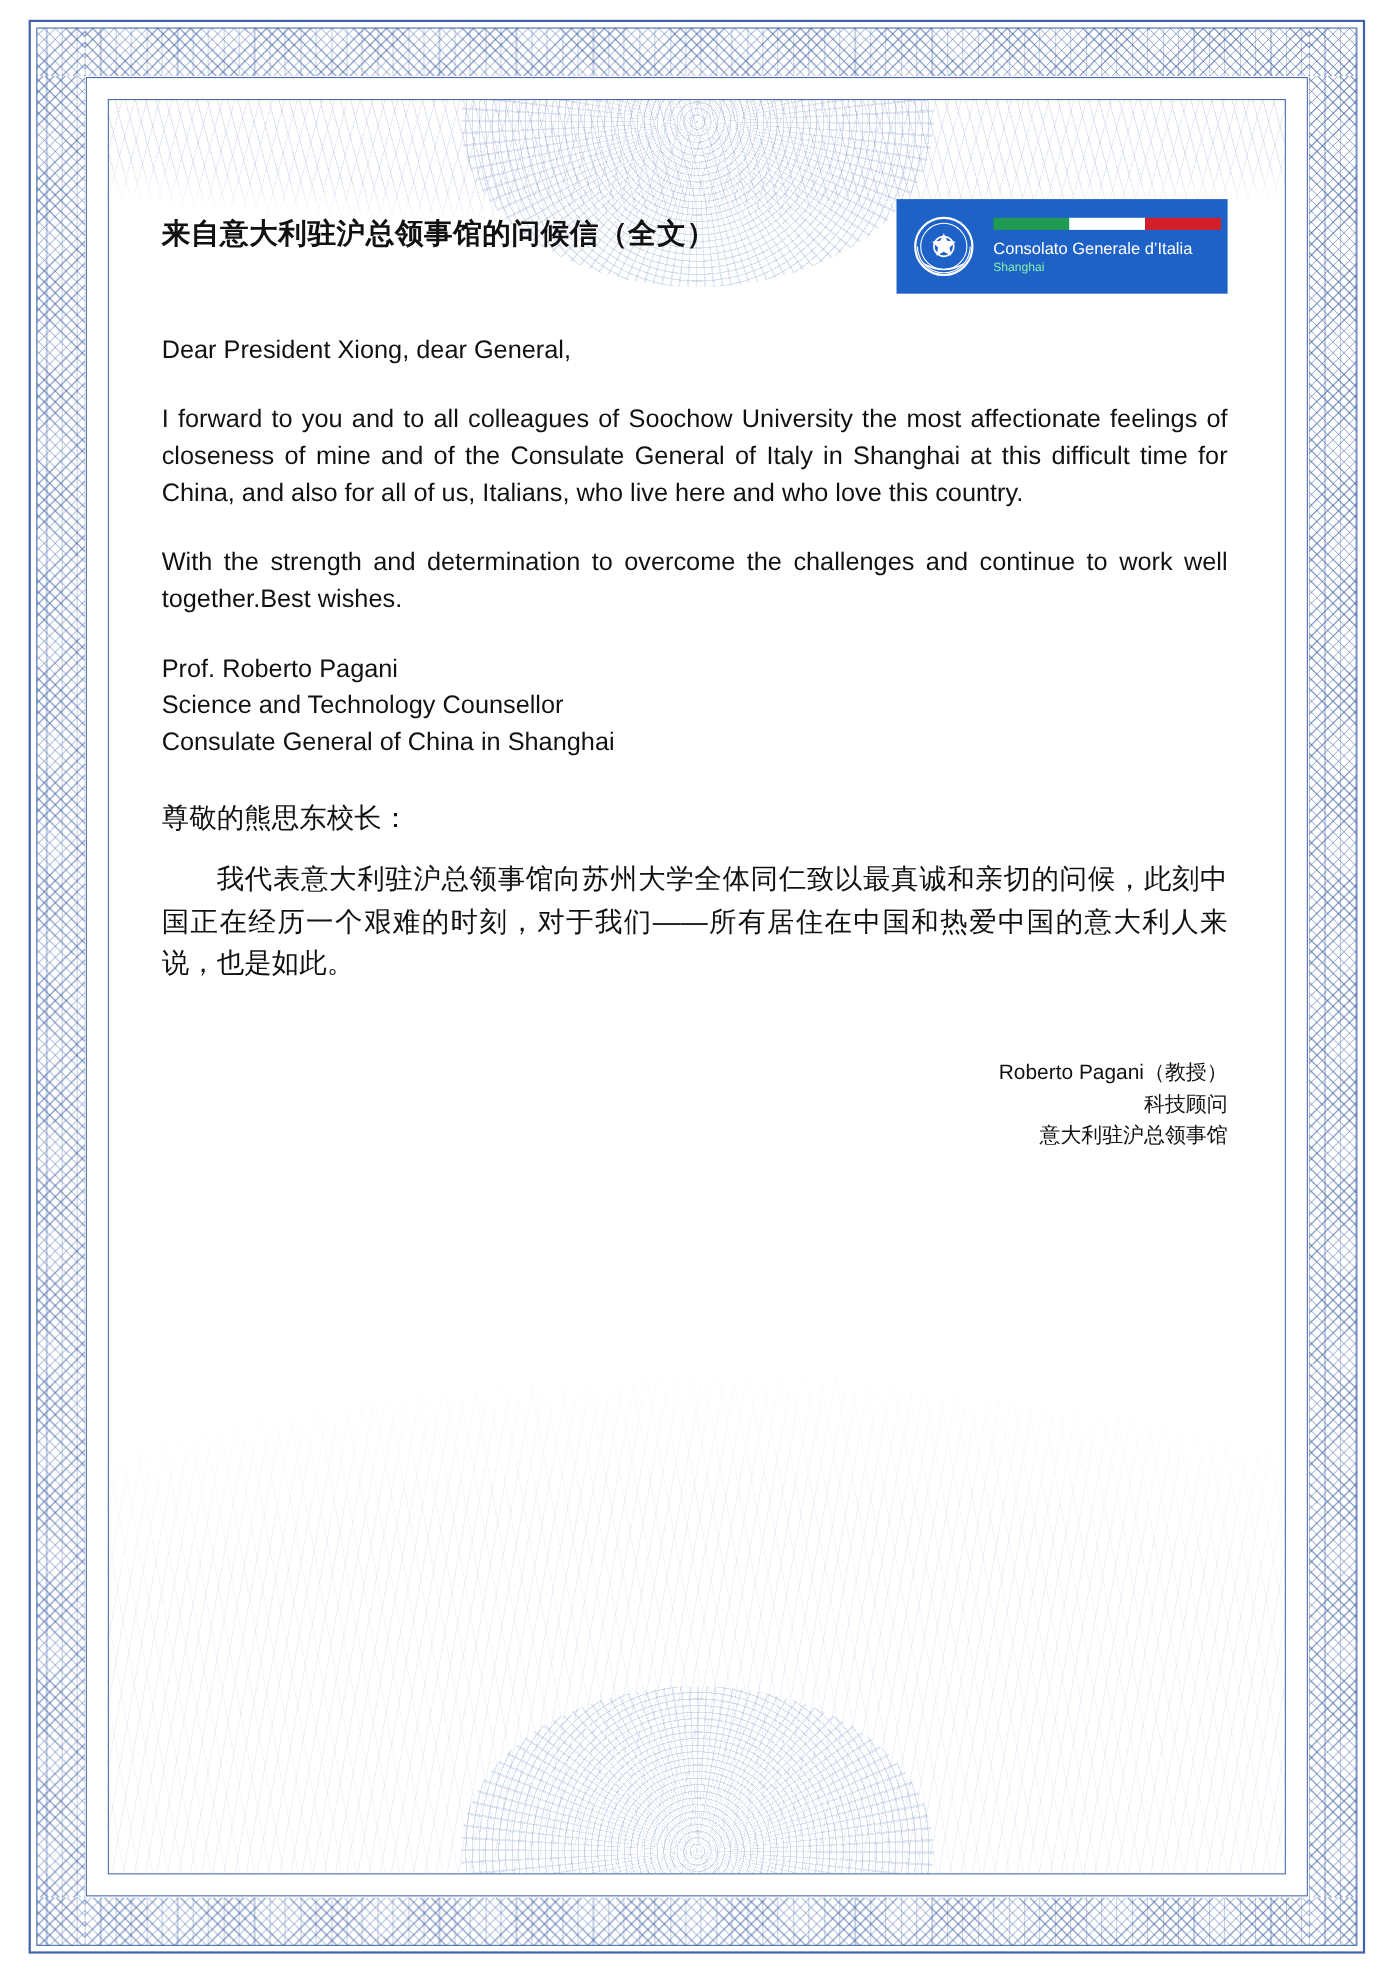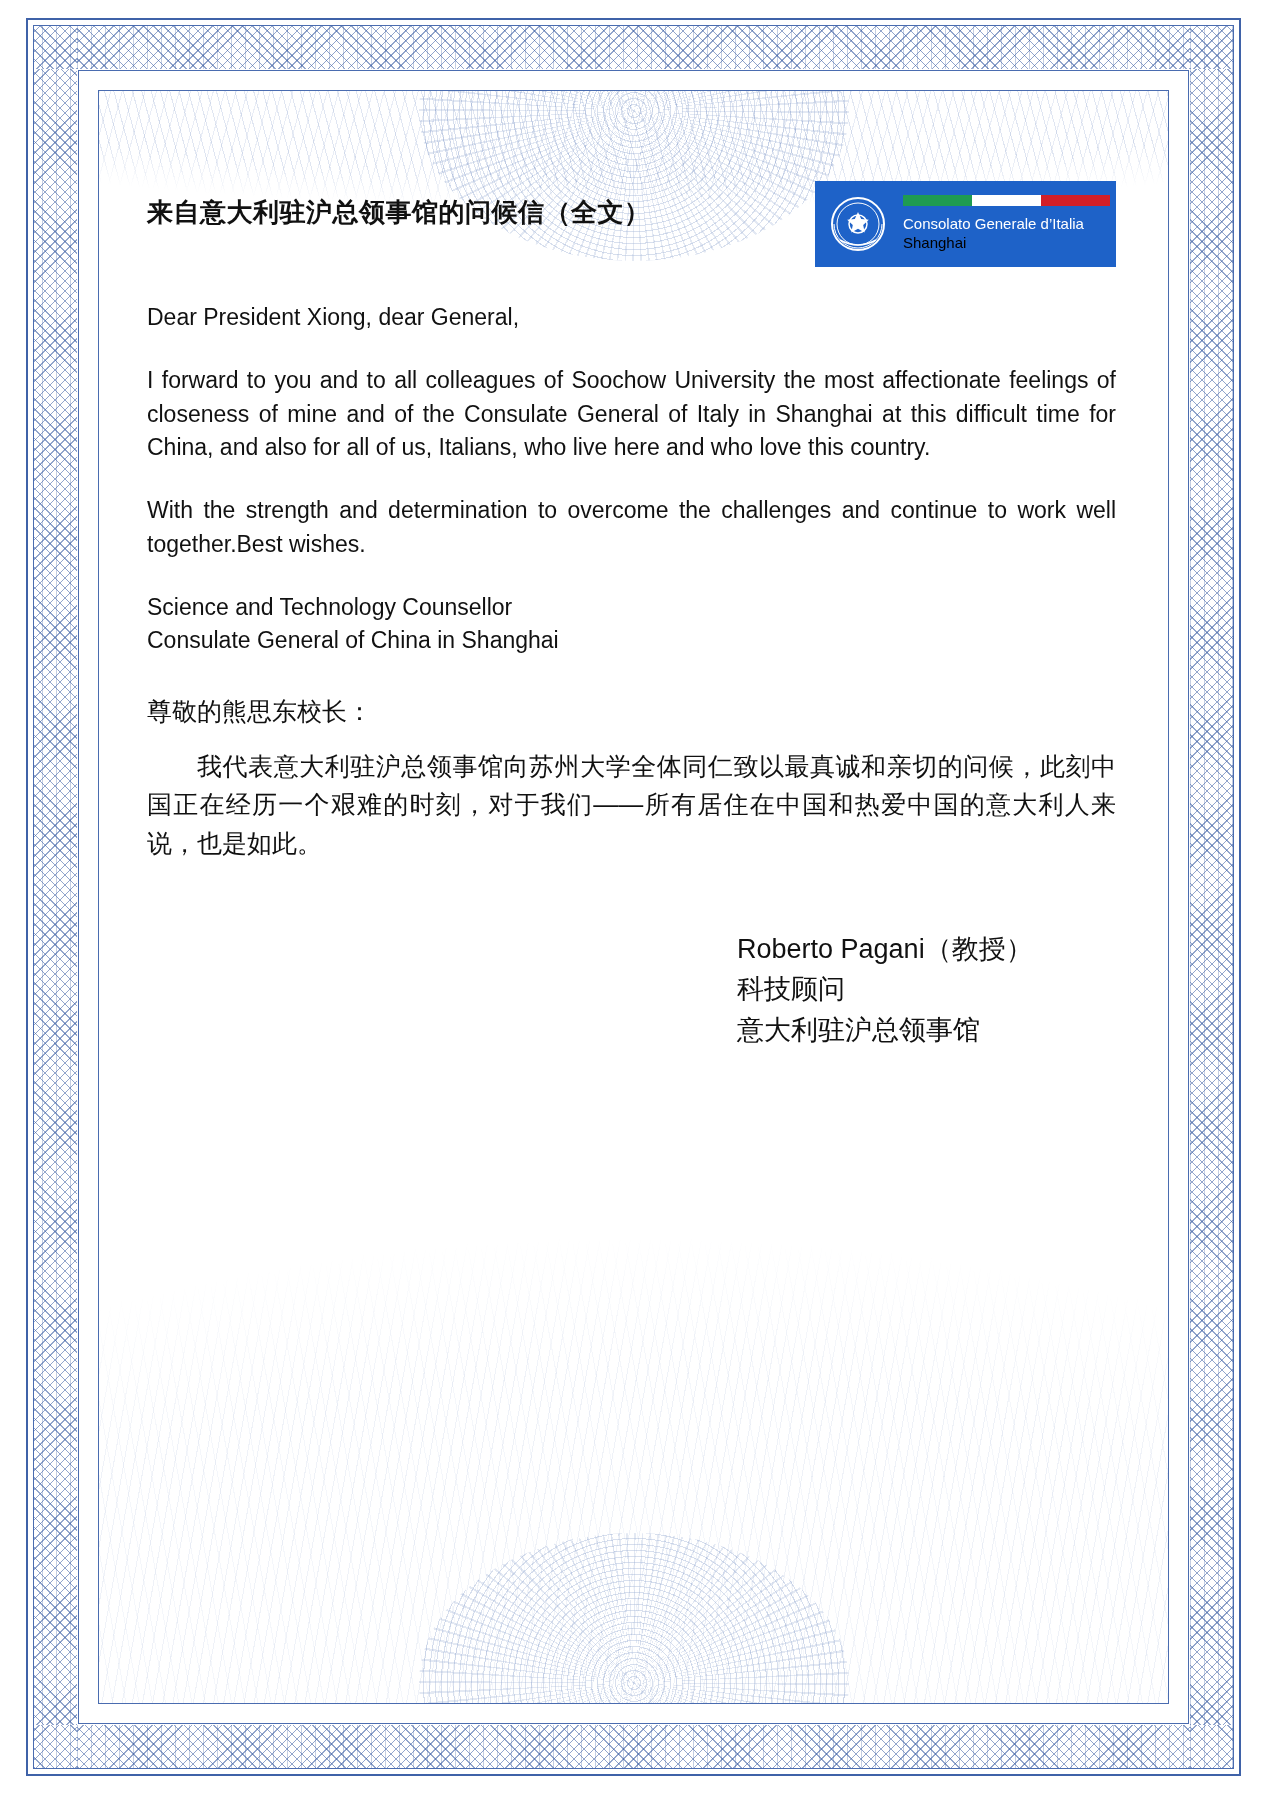--- a/index.html
+++ b/index.html
@@ -175,22 +175,22 @@
   .flag-green { background: #1f9b52; }
   .flag-white { background: #ffffff; }
   .flag-red   { background: #d21f28; }
   .logo-line1 {
     color: #ffffff;
     font-size: 15px;
     line-height: 1.25;
     white-space: nowrap;
   }
   .logo-line2 {
-    color: #000000;
-    font-size: 15px;
+    color: #86efac;
+    font-size: 11px;
     line-height: 1.25;
   }
 
   .body-text {
     color: #111111;
     font-size: 23px;
     line-height: 1.45;
     margin-top: 34px;
   }
   .p-en {
@@ -205,22 +205,23 @@
     line-height: 1.55;
     text-align: justify;
     margin: 16px 0 6px 0;
   }
   .indent { text-indent: 2em; }
   .gap-zh { height: 26px; }
 
   .closing {
     margin-top: 34px;
     padding-left: 590px;
-    font-size: 27px;
+    font-size: 19px;
     line-height: 1.5;
+    text-align: right;
   }
   .closing .line { display: block; }
 </style>
 </head>
 <body>
 
 <div class="page">
 
   <div class="border-outer"></div>
   <div class="border-band"></div>
@@ -265,20 +266,21 @@
       <div class="body-text">
 
         <p class="p-en">Dear President Xiong, dear General,</p>
 
         <p class="p-en">I forward to you and to all colleagues of Soochow University the most affectionate feelings of closeness of mine and of the Consulate General of Italy in Shanghai at this difficult time for China, and also for all of us, Italians, who live here and who love this country.</p>
 
         <p class="p-en">With the strength and determination to overcome the challenges and continue to work well together.Best wishes.</p>
 
 
         <div class="sig-block">
+          <span class="sig-line">Prof. Roberto Pagani</span>
           <span class="sig-line">Science and Technology Counsellor</span>
           <span class="sig-line">Consulate General of China in Shanghai</span>
         </div>
 
         <p class="p-zh">尊敬的熊思东校长：</p>
         <p class="p-zh indent">我代表意大利驻沪总领事馆向苏州大学全体同仁致以最真诚和亲切的问候，此刻中国正在经历一个艰难的时刻，对于我们——所有居住在中国和热爱中国的意大利人来说，也是如此。</p>
         <div class="gap-zh"></div>
 
         <div class="closing">
           <span class="line">Roberto Pagani（教授）</span>

